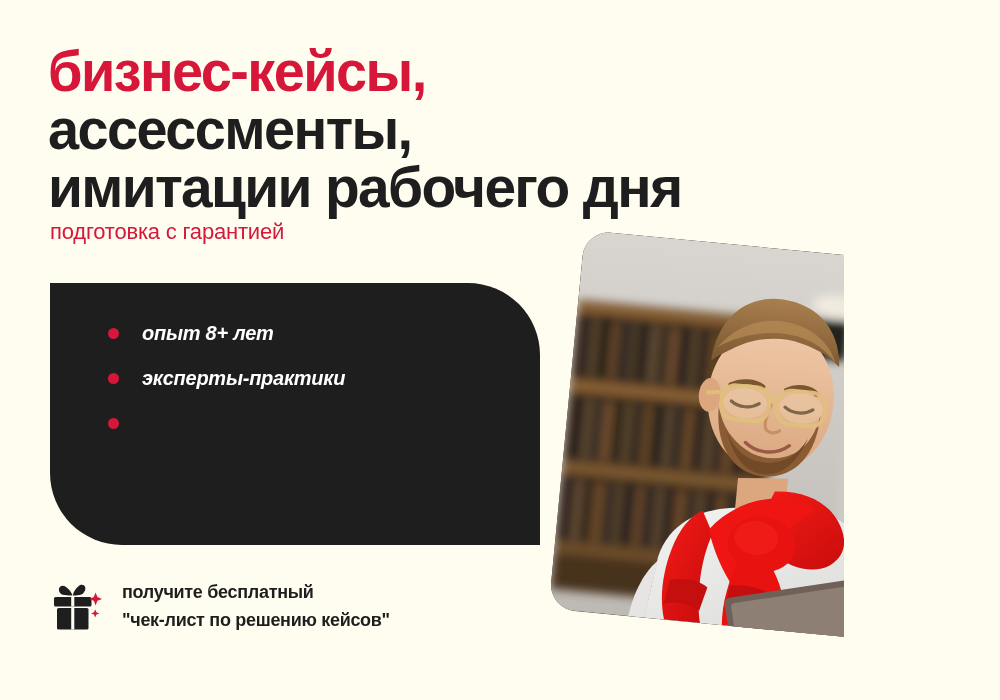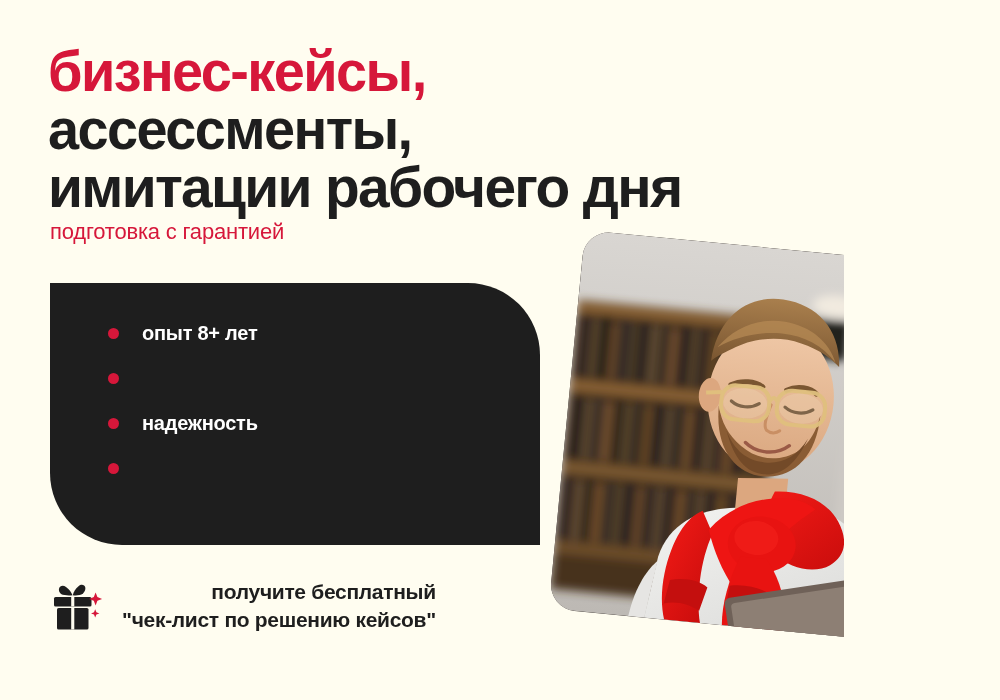--- a/index.html
+++ b/index.html
@@ -65,20 +65,21 @@
   .feature-card {
     position: absolute;
     left: 50px;
     top: 283px;
     width: 490px;
     height: 262px;
     background: #1E1E1E;
     border-radius: 0 72px 0 72px;
     box-sizing: border-box;
     padding: 28px 0 0 0;
+    font-style: italic;
   }
   .feature-list {
     list-style: none;
     margin: 0;
     padding: 0;
   }
   .feature-item {
     display: flex;
     align-items: center;
     height: 45px;
@@ -108,27 +109,26 @@
     display: flex;
     align-items: center;
   }
   .gift-icon {
     width: 58px;
     height: 56px;
     flex: 0 0 auto;
     margin-right: 14px;
   }
   .bonus-text {
-    font-size: 21px;
+    font-size: 18px;
     font-weight: 700;
     line-height: 28px;
     letter-spacing: -0.3px;
     color: #1E1E1E;
     white-space: nowrap;
-    text-align: right;
   }
 
   
   .photo-frame {
     position: absolute;
     left: 566px;
     top: 247px;
     width: 370px;
     height: 380px;
     transform: rotate(5.5deg);
@@ -157,24 +157,21 @@
   <div class="subtitle">подготовка с гарантией</div>
 
   <div class="feature-card">
     <ul class="feature-list">
       <li class="feature-item">
         <span class="feature-dot"></span>
         <span class="feature-label">опыт 8+ лет</span>
       </li>
       <li class="feature-item">
         <span class="feature-dot"></span>
-      </li>
-      <li class="feature-item">
-        <span class="feature-dot"></span>
-        <span class="feature-label">надежность</span>
+        <span class="feature-label">эксперты-практики</span>
       </li>
       <li class="feature-item">
         <span class="feature-dot"></span>
       </li>
     </ul>
   </div>
 
   <div class="bonus">
     <span class="gift-icon">
       <svg class="photo-svg" viewBox="0 0 58 56" xmlns="http://www.w3.org/2000/svg">

